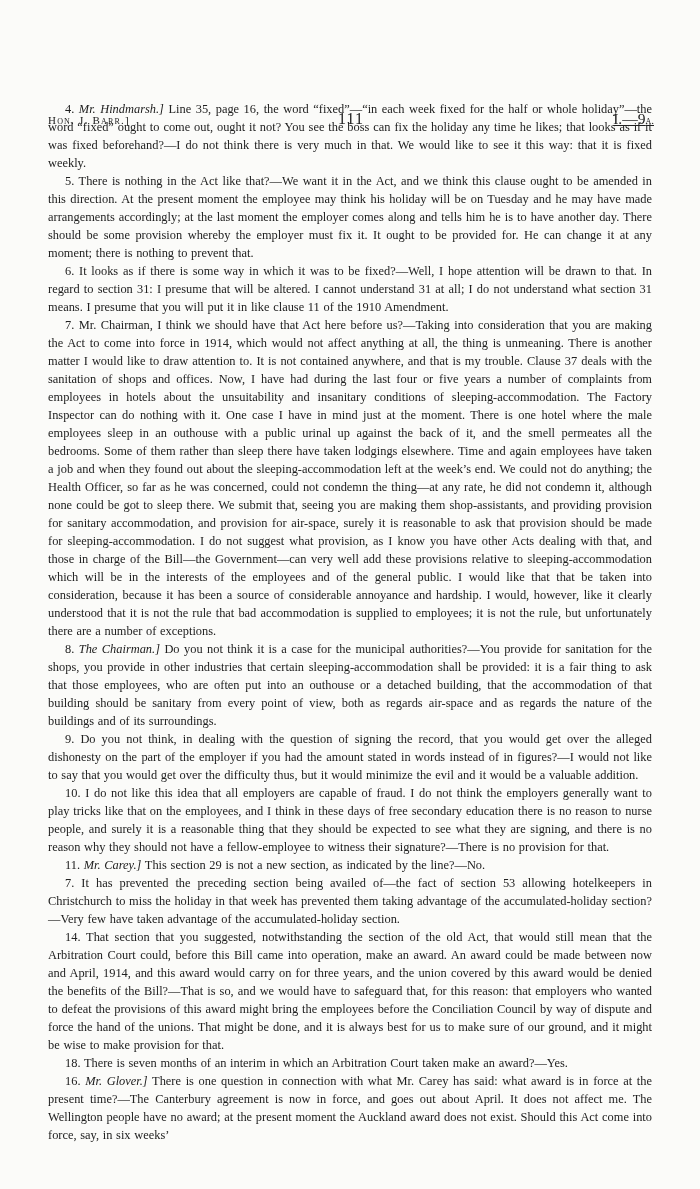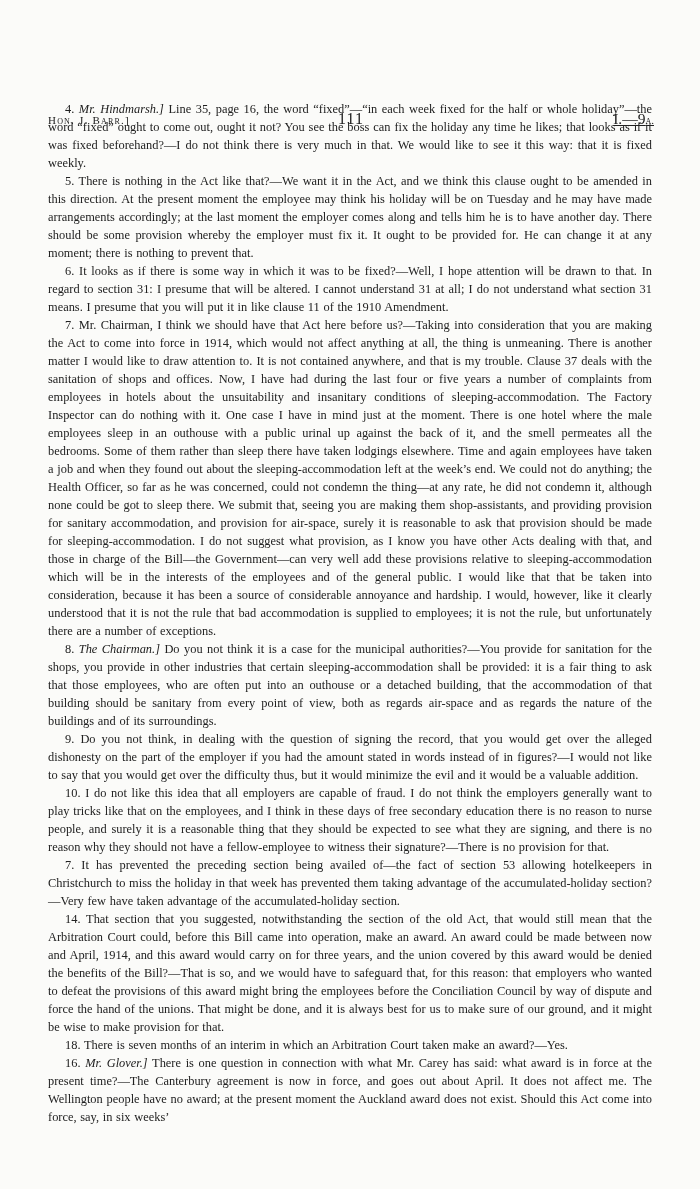--- a/index.html
+++ b/index.html
@@ -80,19 +80,20 @@
   </div>
 
   <div class="doc-body">
     <p><span class="p-num">4.</span> <span class="p-speaker">Mr. Hindmarsh.]</span> <span class="p-text">Line 35, page 16, the word “fixed”—“in each week fixed for the half or whole holiday”—the word “fixed” ought to come out, ought it not?  You see the boss can fix the holiday any time he likes; that looks as if it was fixed beforehand?—I do not think there is very much in that.  We would like to see it this way: that it is fixed weekly.</span></p>
     <p><span class="p-num">5.</span> <span class="p-speaker"></span> <span class="p-text">There is nothing in the Act like that?—We want it in the Act, and we think this clause ought to be amended in this direction.  At the present moment the employee may think his holiday will be on Tuesday and he may have made arrangements accordingly; at the last moment the employer comes along and tells him he is to have another day.  There should be some provision whereby the employer must fix it.  It ought to be provided for.  He can change it at any moment; there is nothing to prevent that.</span></p>
     <p><span class="p-num">6.</span> <span class="p-speaker"></span> <span class="p-text">It looks as if there is some way in which it was to be fixed?—Well, I hope attention will be drawn to that.  In regard to section 31: I presume that will be altered.  I cannot understand 31 at all; I do not understand what section 31 means.  I presume that you will put it in like clause 11 of the 1910 Amendment.</span></p>
     <p><span class="p-num">7.</span> <span class="p-speaker"></span> <span class="p-text">Mr. Chairman, I think we should have that Act here before us?—Taking into consideration that you are making the Act to come into force in 1914, which would not affect anything at all, the thing is unmeaning.  There is another matter I would like to draw attention to.  It is not contained anywhere, and that is my trouble.  Clause 37 deals with the sanitation of shops and offices.  Now, I have had during the last four or five years a number of complaints from employees in hotels about the unsuitability and insanitary conditions of sleeping-accommodation.  The Factory Inspector can do nothing with it.  One case I have in mind just at the moment.  There is one hotel where the male employees sleep in an outhouse with a public urinal up against the back of it, and the smell permeates all the bedrooms.  Some of them rather than sleep there have taken lodgings elsewhere.  Time and again employees have taken a job and when they found out about the sleeping-accommodation left at the week’s end.  We could not do anything; the Health Officer, so far as he was concerned, could not condemn the thing—at any rate, he did not condemn it, although none could be got to sleep there.  We submit that, seeing you are making them shop-assistants, and providing provision for sanitary accommodation, and provision for air-space, surely it is reasonable to ask that provision should be made for sleeping-accommodation.  I do not suggest what provision, as I know you have other Acts dealing with that, and those in charge of the Bill—the Government—can very well add these provisions relative to sleeping-accommodation which will be in the interests of the employees and of the general public.  I would like that that be taken into consideration, because it has been a source of considerable annoyance and hardship.  I would, however, like it clearly understood that it is not the rule that bad accommodation is supplied to employees; it is not the rule, but unfortunately there are a number of exceptions.</span></p>
     <p><span class="p-num">8.</span> <span class="p-speaker">The Chairman.]</span> <span class="p-text">Do you not think it is a case for the municipal authorities?—You provide for sanitation for the shops, you provide in other industries that certain sleeping-accommodation shall be provided: it is a fair thing to ask that those employees, who are often put into an outhouse or a detached building, that the accommodation of that building should be sanitary from every point of view, both as regards air-space and as regards the nature of the buildings and of its surroundings.</span></p>
     <p><span class="p-num">9.</span> <span class="p-speaker"></span> <span class="p-text">Do you not think, in dealing with the question of signing the record, that you would get over the alleged dishonesty on the part of the employer if you had the amount stated in words instead of in figures?—I would not like to say that you would get over the difficulty thus, but it would minimize the evil and it would be a valuable addition.</span></p>
     <p><span class="p-num">10.</span> <span class="p-speaker"></span> <span class="p-text">I do not like this idea that all employers are capable of fraud.  I do not think the employers generally want to play tricks like that on the employees, and I think in these days of free secondary education there is no reason to nurse people, and surely it is a reasonable thing that they should be expected to see what they are signing, and there is no reason why they should not have a fellow-employee to witness their signature?—There is no provision for that.</span></p>
+    <p><span class="p-num">11.</span> <span class="p-speaker">Mr. Carey.]</span> <span class="p-text">This section 29 is not a new section, as indicated by the line?—No.</span></p>
     <p><span class="p-num">7.</span> <span class="p-speaker"></span> <span class="p-text">It has prevented the preceding section being availed of—the fact of section 53 allowing hotelkeepers in Christchurch to miss the holiday in that week has prevented them taking advantage of the accumulated-holiday section?—Very few have taken advantage of the accumulated-holiday section.</span></p>
     <p><span class="p-num">14.</span> <span class="p-speaker"></span> <span class="p-text">That section that you suggested, notwithstanding the section of the old Act, that would still mean that the Arbitration Court could, before this Bill came into operation, make an award.  An award could be made between now and April, 1914, and this award would carry on for three years, and the union covered by this award would be denied the benefits of the Bill?—That is so, and we would have to safeguard that, for this reason: that employers who wanted to defeat the provisions of this award might bring the employees before the Conciliation Council by way of dispute and force the hand of the unions.  That might be done, and it is always best for us to make sure of our ground, and it might be wise to make provision for that.</span></p>
     <p><span class="p-num">18.</span> <span class="p-speaker"></span> <span class="p-text">There is seven months of an interim in which an Arbitration Court taken make an award?—Yes.</span></p>
     <p><span class="p-num">16.</span> <span class="p-speaker">Mr. Glover.]</span> <span class="p-text">There is one question in connection with what Mr. Carey has said: what award is in force at the present time?—The Canterbury agreement is now in force, and goes out about April.  It does not affect me.  The Wellington people have no award; at the present moment the Auckland award does not exist.  Should this Act come into force, say, in six weeks’</span></p>
   </div>
 
 </div>
 
 </body></html>

